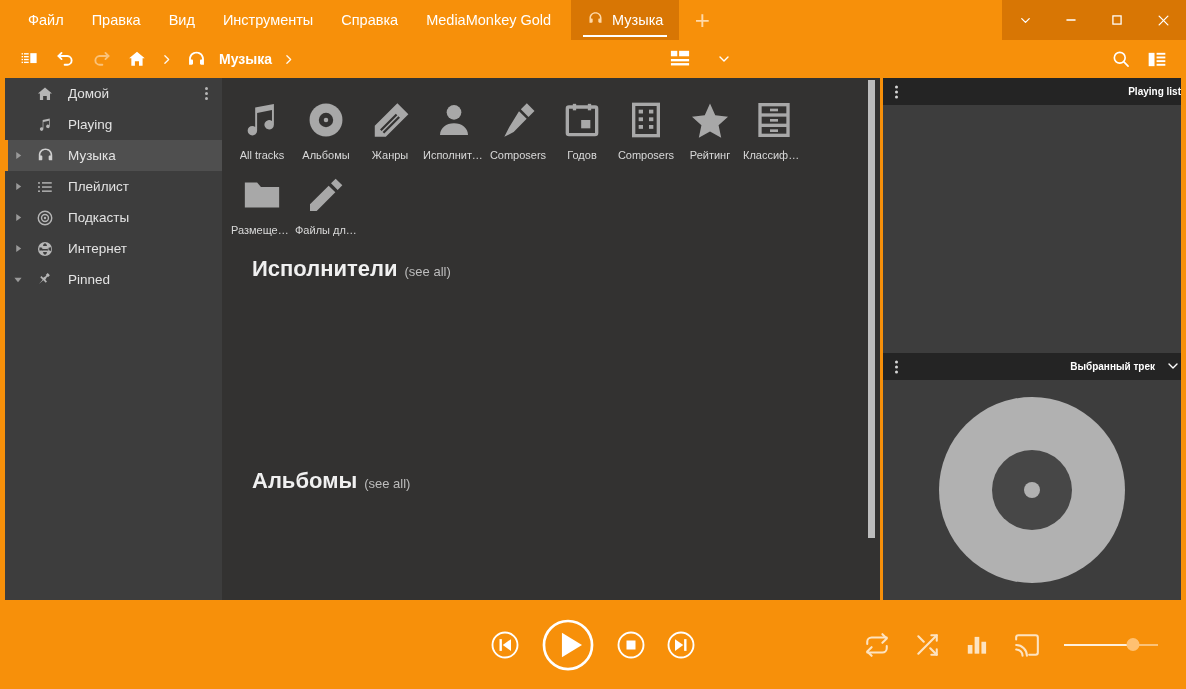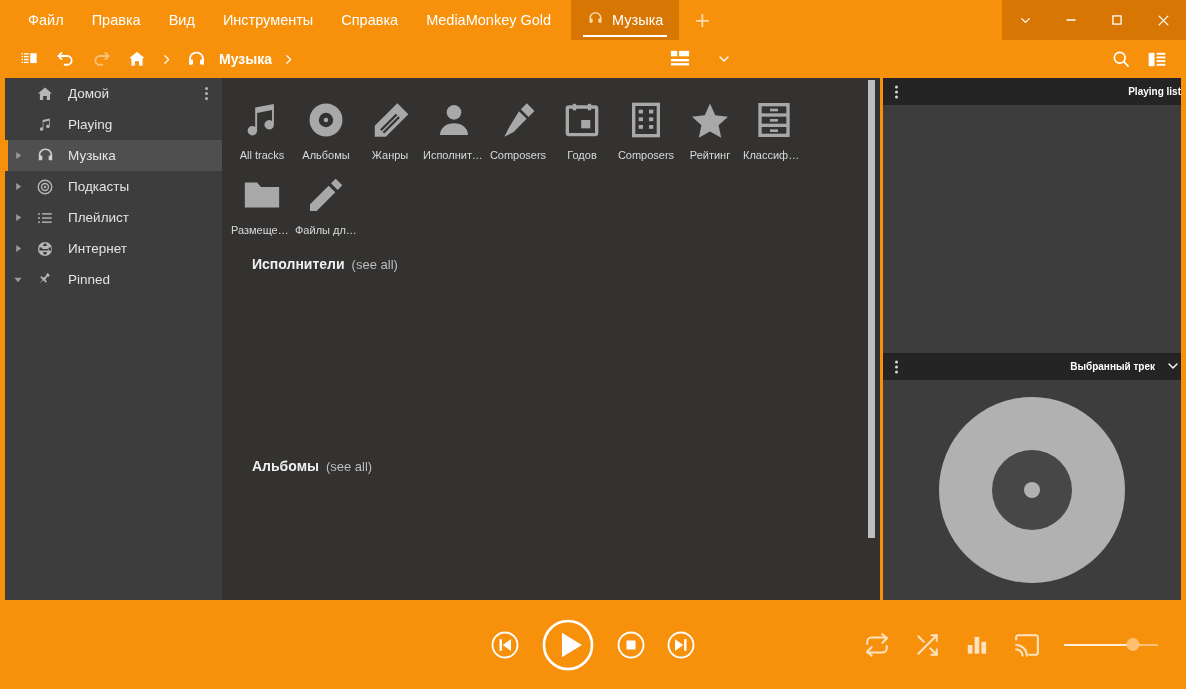--- a/index.html
+++ b/index.html
@@ -164,21 +164,21 @@
     overflow:hidden; text-overflow:ellipsis; white-space:nowrap;
     text-align:center;
   }
   .section {
     padding:0 0 0 30px;
   }
   .section-head {
     display:flex; align-items:baseline; gap:7px;
     margin-top:16px;
   }
-  .section-title { font-size:14px; font-weight:bold; color:#f0f0f0; }
+  .section-title { font-size:22px; font-weight:bold; color:#f0f0f0; }
   .section-seeall { font-size:13px; color:#bdbdbd; cursor:default; }
   .section-body { height:170px; }
 
   .vscroll {
     position:absolute; top:2px; width:7px; right:5px;
     background:#bdbdbd; border-radius:0;
   }
 
   
   .rightpanel {
@@ -434,48 +434,48 @@
         <span class="nav-label">Музыка</span>
       </div>
 
       <div class="nav-row">
         <span class="nav-arrow">
           <svg width="9" height="9" viewBox="0 0 10 10" fill="#9a9a9a">
               <polygon points="2.5,1 8,5 2.5,9"></polygon>
             </svg>
         </span>
         <span class="nav-icon">
-          <svg width="18" height="18" viewBox="0 0 24 24" fill="none" stroke="#b6b6b6" stroke-width="1.9">
-            <circle cx="12" cy="12" r="9"></circle>
-              <circle cx="12" cy="12" r="4.6"></circle>
-            <circle cx="12" cy="12" r="1.6" fill="#b6b6b6" stroke="none"></circle>
-          </svg>
-        </span>
-        <span class="nav-label">Подкасты</span>
-      </div>
-
-      <div class="nav-row">
-        <span class="nav-arrow">
-          <svg width="9" height="9" viewBox="0 0 10 10" fill="#9a9a9a">
-              <polygon points="2.5,1 8,5 2.5,9"></polygon>
-            </svg>
-        </span>
-        <span class="nav-icon">
           <svg width="18" height="18" viewBox="0 0 24 24" fill="#b6b6b6">
             <circle cx="4" cy="6.5" r="1.3"></circle>
               <rect x="8" y="5.6" width="13" height="1.9"></rect>
             <circle cx="4" cy="12" r="1.3"></circle>
               <rect x="8" y="11.1" width="13" height="1.9"></rect>
             <circle cx="4" cy="17.5" r="1.3"></circle>
               <rect x="8" y="16.6" width="13" height="1.9"></rect>
           </svg>
         </span>
         <span class="nav-label">Плейлист</span>
       </div>
 
+      <div class="nav-row">
+        <span class="nav-arrow">
+          <svg width="9" height="9" viewBox="0 0 10 10" fill="#9a9a9a">
+              <polygon points="2.5,1 8,5 2.5,9"></polygon>
+            </svg>
+        </span>
+        <span class="nav-icon">
+          <svg width="18" height="18" viewBox="0 0 24 24" fill="none" stroke="#b6b6b6" stroke-width="1.9">
+            <circle cx="12" cy="12" r="9"></circle>
+              <circle cx="12" cy="12" r="4.6"></circle>
+            <circle cx="12" cy="12" r="1.6" fill="#b6b6b6" stroke="none"></circle>
+          </svg>
+        </span>
+        <span class="nav-label">Подкасты</span>
+      </div>
+
 
 
       <div class="nav-row">
         <span class="nav-arrow">
           <svg width="9" height="9" viewBox="0 0 10 10" fill="#9a9a9a">
               <polygon points="2.5,1 8,5 2.5,9"></polygon>
             </svg>
         </span>
         <span class="nav-icon">
           <svg width="18" height="18" viewBox="0 0 24 24" fill="#b6b6b6">

